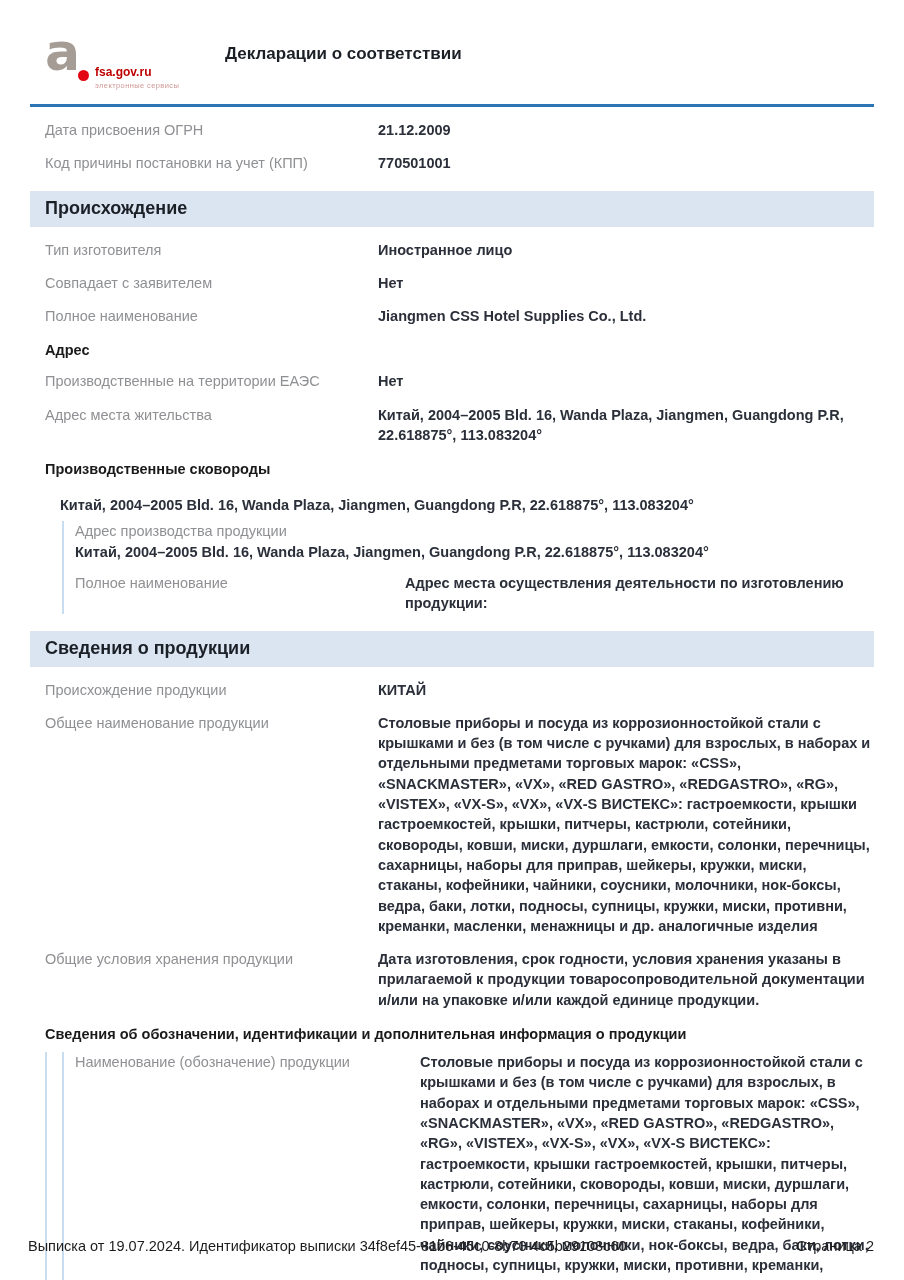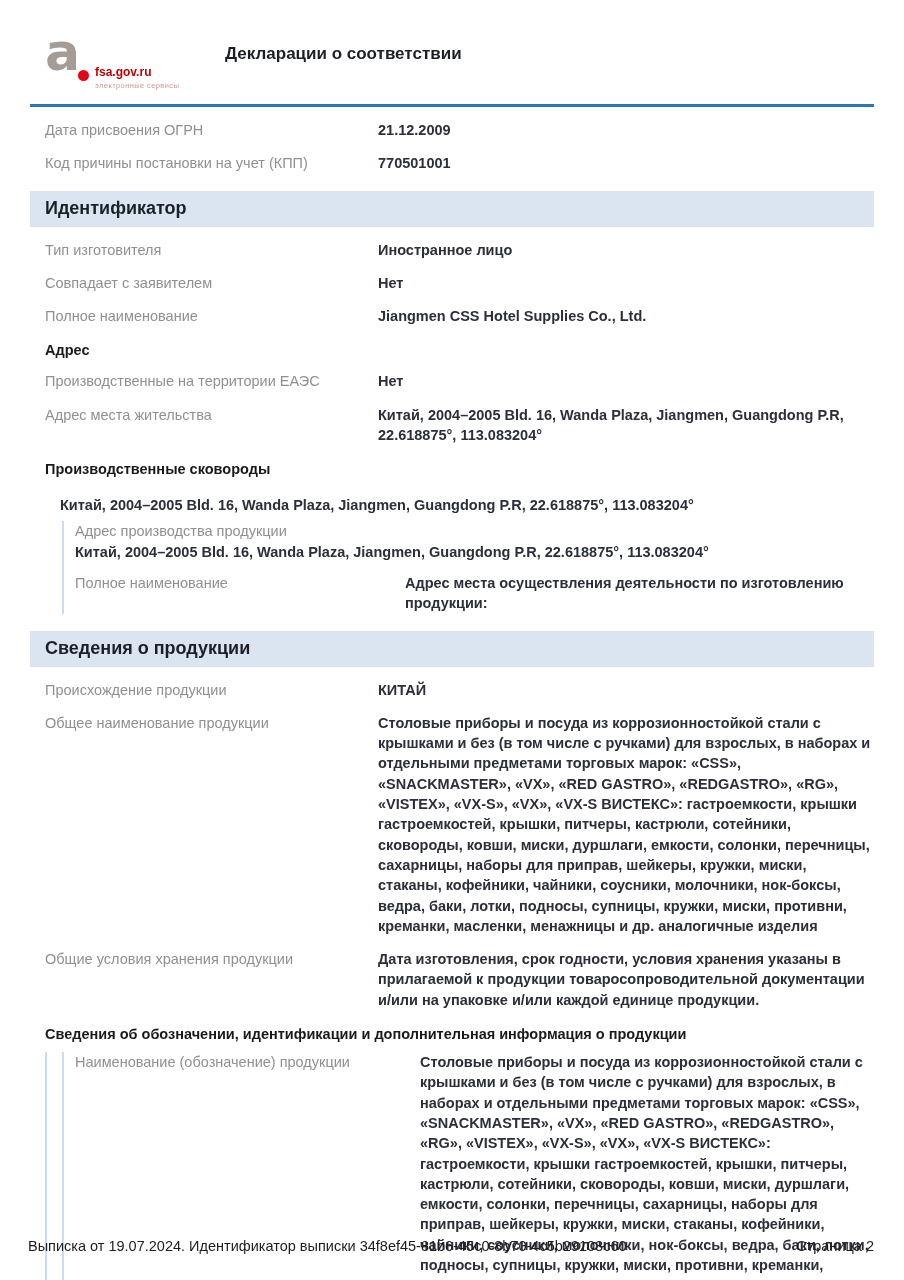--- a/index.html
+++ b/index.html
@@ -87,21 +87,21 @@
 
   <div class="row">
     <div class="lbl">Дата присвоения ОГРН</div>
     <div class="val">21.12.2009</div>
   </div>
   <div class="row">
     <div class="lbl">Код причины постановки на учет (КПП)</div>
     <div class="val">770501001</div>
   </div>
 
-  <div class="section-bar">Идентификатор</div>
+  <div class="section-bar">Происхождение</div>
 
   <div class="row">
     <div class="lbl">Тип изготовителя</div>
     <div class="val">Иностранное лицо</div>
   </div>
   <div class="row">
     <div class="lbl">Совпадает с заявителем</div>
     <div class="val">Нет</div>
   </div>
   <div class="row">

